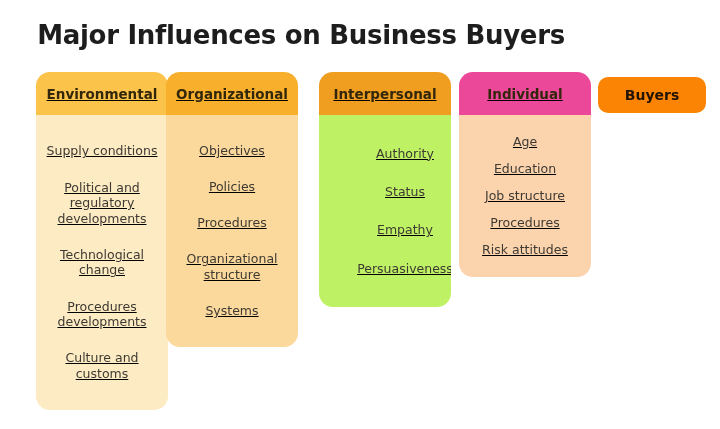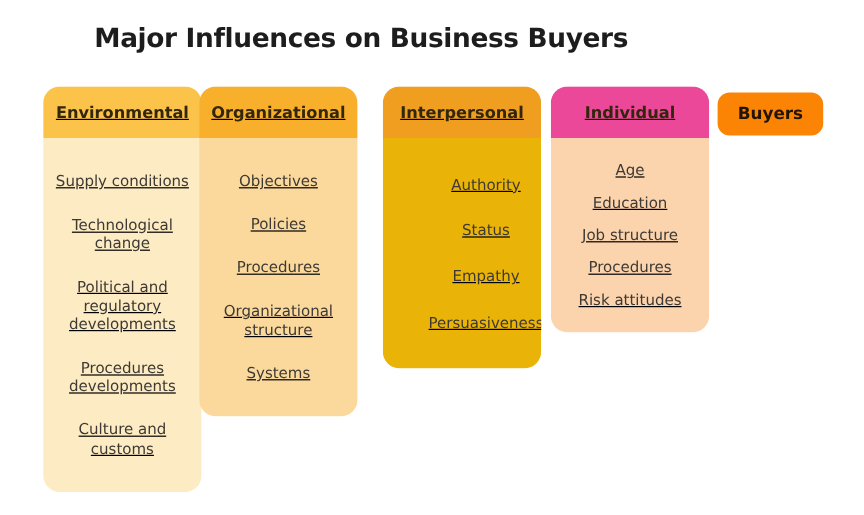--- a/index.html
+++ b/index.html
@@ -3,21 +3,21 @@
 <meta charset="utf-8">
 <style>
   html,body{margin:0;padding:0;}
   body{
     width:720px;height:429px;position:relative;overflow:hidden;
     background:#ffffff;
     font-family:"DejaVu Sans","Liberation Sans",sans-serif;
   }
   .title{
     position:absolute;left:0;top:20px;width:602px;
-    text-align:center;font-size:22px;font-weight:800;
+    text-align:center;font-size:26px;font-weight:800;
     letter-spacing:-0.3px;color:#1d1d1d;
   }
   .column{
     position:absolute;top:72px;width:132px;
     border-radius:14px;display:flex;flex-direction:column;overflow:hidden;text-decoration:underline;
   }
   .col-1{left:36px;height:338px;}
   .col-2{left:166px;height:275px;}
   .col-3{left:319px;height:235px;}
   .col-4{left:459px;height:205px;}
@@ -28,55 +28,55 @@
   .col-body{
     flex:1 1 auto;display:flex;flex-direction:column;
     justify-content:space-evenly;align-items:center;
     padding:8px 6px;
   }
   .col-item{
     font-size:12.5px;line-height:1.25;color:#3e3a33;
     text-align:center;
   }
   .buyers-box{
-    position:absolute;left:598px;top:77px;width:88px;height:36px;
+    position:absolute;left:598px;top:77px;width:108px;height:36px;
     border-radius:10px;display:flex;align-items:center;justify-content:center;
     font-size:14px;font-weight:700;color:#221403;
   }
 </style>
 </head>
 <body>
 
 <div class="title">Major Influences on Business Buyers</div>
 
 <div class="column col-1">
   <div class="col-header" style="background-color: rgb(252, 195, 75);">Environmental</div>
   <div class="col-body" style="background-color: rgb(252, 235, 195);">
     <div class="col-item">Supply conditions</div>
+    <div class="col-item">Political and regulatory developments</div>
     <div class="col-item">Technological change</div>
-    <div class="col-item">Political and regulatory developments</div>
     <div class="col-item">Procedures developments</div>
     <div class="col-item">Culture and customs</div>
   </div>
 </div>
 
 <div class="column col-2">
   <div class="col-header" style="background-color: rgb(248, 176, 44);">Organizational</div>
   <div class="col-body" style="background-color: rgb(251, 217, 156);">
     <div class="col-item">Objectives</div>
     <div class="col-item">Policies</div>
     <div class="col-item">Procedures</div>
     <div class="col-item">Organizational structure</div>
     <div class="col-item">Systems</div>
   </div>
 </div>
 
 <div class="column col-3">
   <div class="col-header" style="background-color: rgb(239, 158, 32);">Interpersonal</div>
-  <div class="col-body" style="background-color: #eab308; padding-left: 46px;">
+  <div class="col-body" style="background-color: #bef264; padding-left: 46px;">
     <div class="col-item">Authority</div>
     <div class="col-item">Status</div>
     <div class="col-item">Empathy</div>
     <div class="col-item">Persuasiveness</div>
   </div>
 </div>
 
 <div class="column col-4">
   <div class="col-header" style="background-color: #ec4899;">Individual</div>
   <div class="col-body" style="background-color: rgb(251, 211, 173);">

